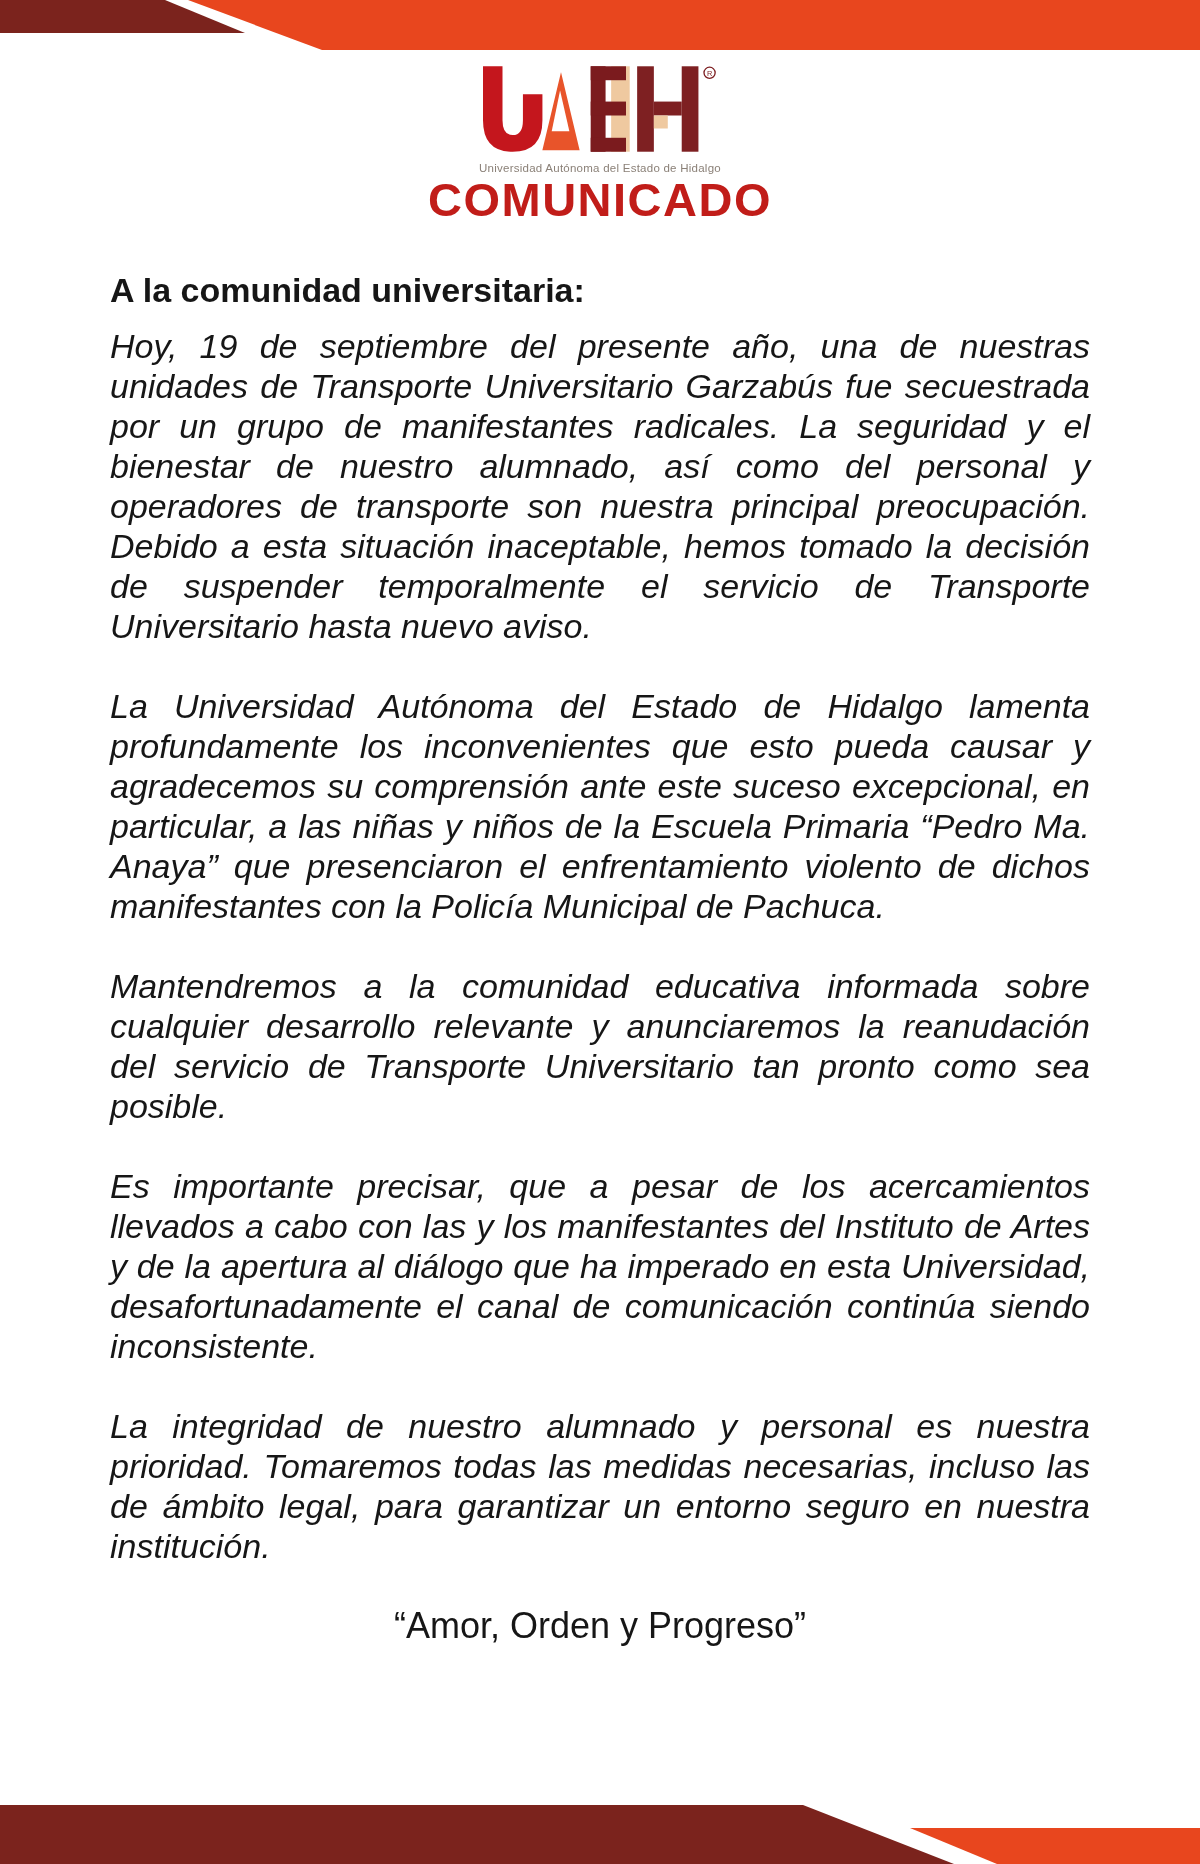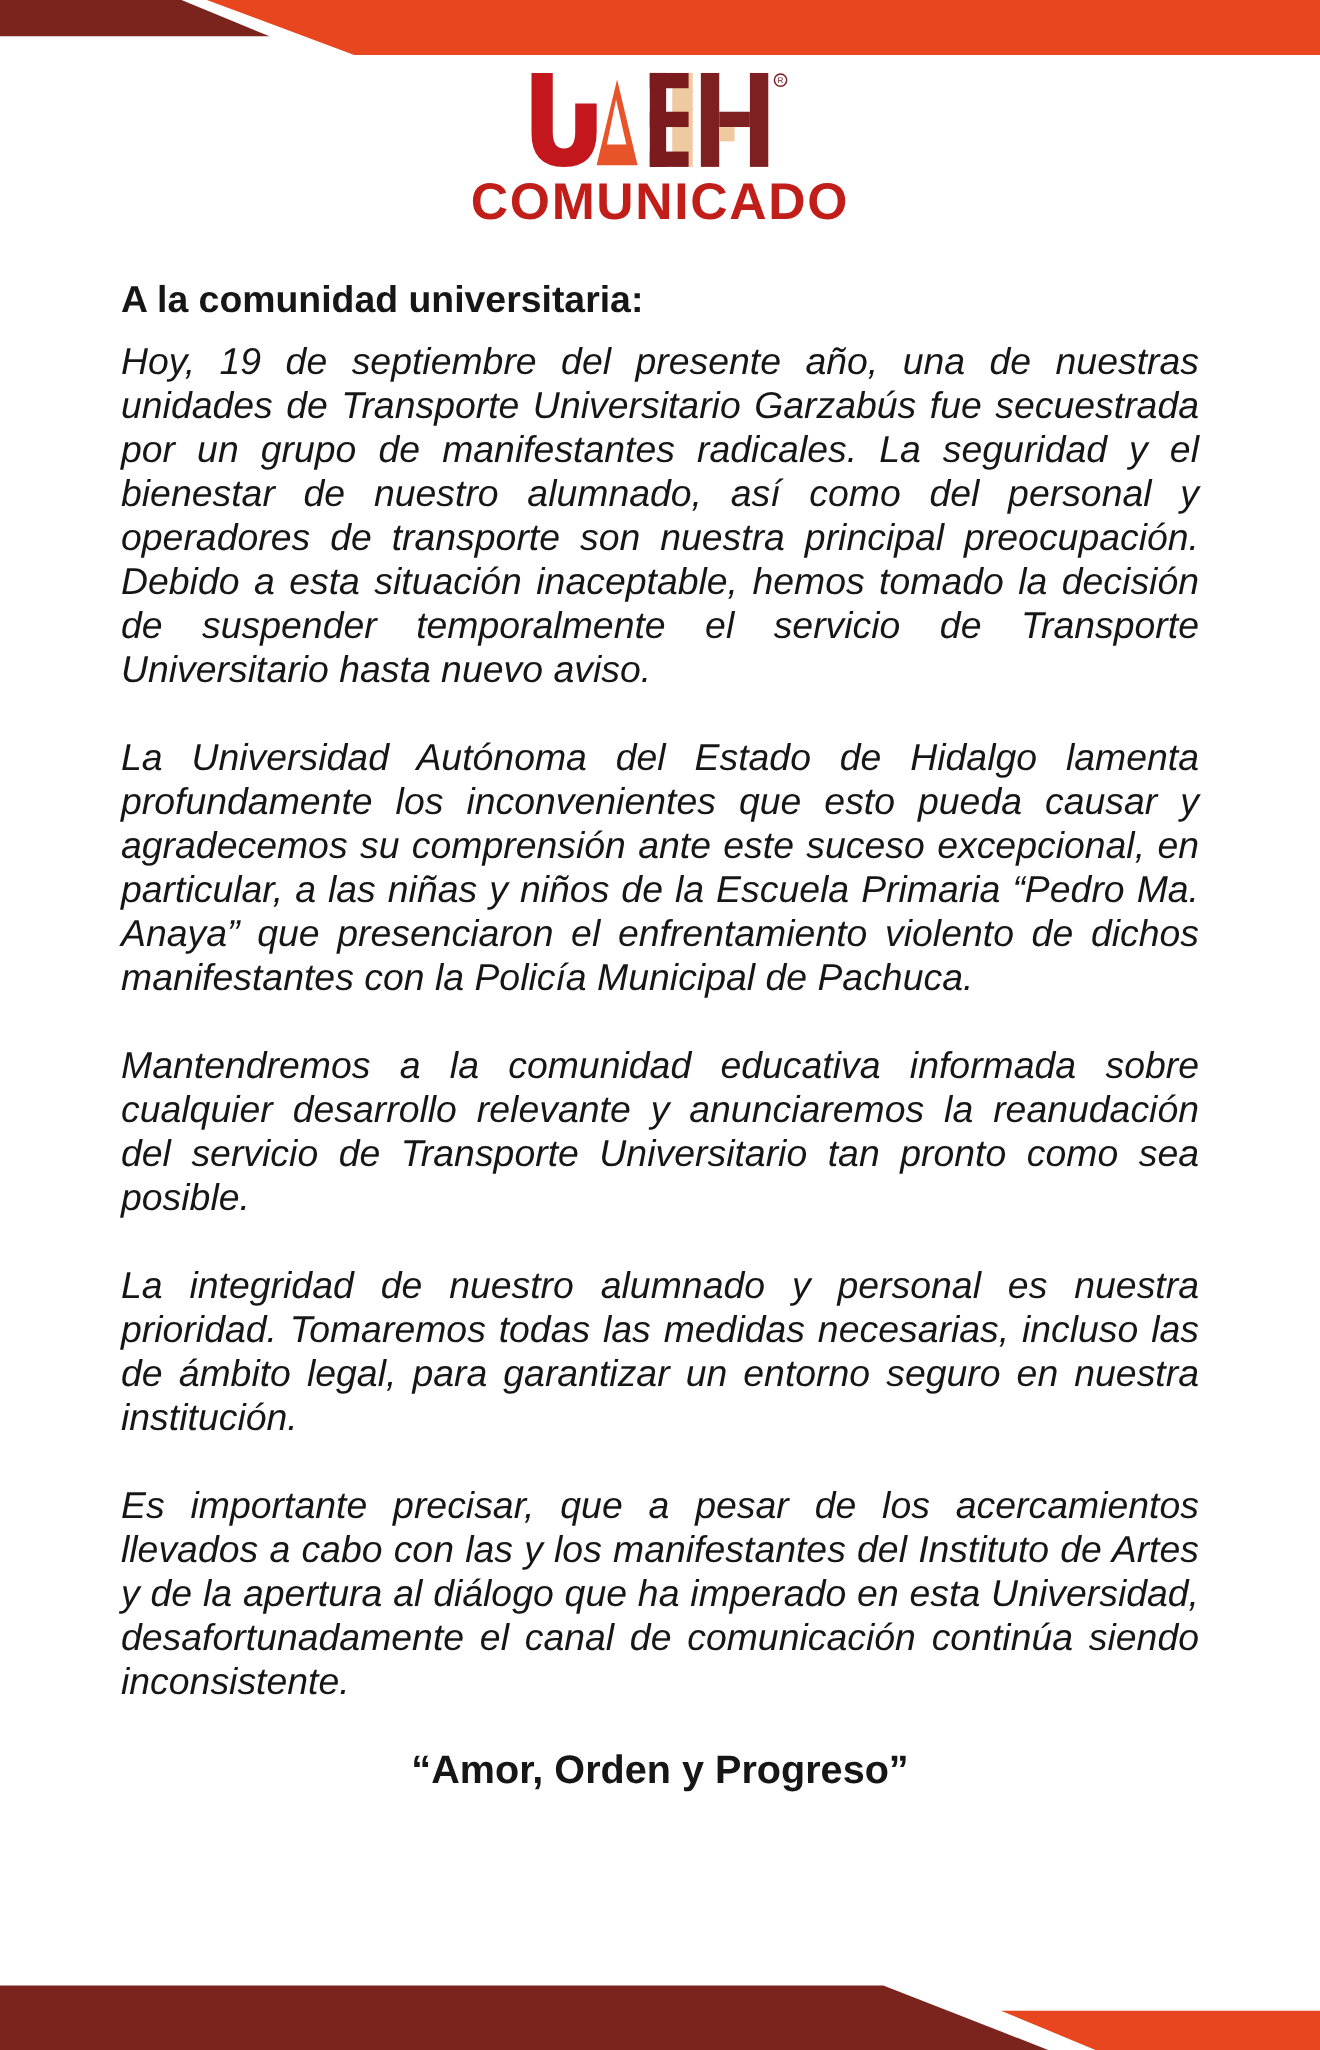--- a/index.html
+++ b/index.html
@@ -49,21 +49,21 @@
   }
   .salutation{
     font-weight:bold;
     margin:0 0 16px 0;
     text-align:left;
   }
   .content p.body-par{margin:0 0 40px 0;font-style:italic;}
   .motto{
     margin:8px 0 0 0;
     text-align:center;
-    font-weight:bold;
+    font-weight:normal;
     font-size:36px;
   }
   .dateline{
     margin:19px 0 0 0;
     text-align:center;
     font-weight:bold;
     font-size:37px;
   }
 </style>
 </head>
@@ -97,31 +97,32 @@
         <rect x="214" y="0" width="18" height="92" fill="#7e2022"></rect>
         <rect x="184" y="38" width="30" height="15" fill="#7e2022"></rect>
         <rect x="184" y="53" width="15" height="14" fill="#efc9a0"></rect>
       </g>
 
       <g>
         <circle cx="244" cy="7" r="6" fill="none" stroke="#7b1b1e" stroke-width="1.4"></circle>
         <text x="244" y="10" font-size="8" text-anchor="middle" fill="#7b1b1e" font-family="Liberation Sans, sans-serif">R</text>
       </g>
     </svg>
+    <div class="logo-tagline">Universidad Autónoma del Estado de Hidalgo</div>
   </div>
 
   <div class="doc-title">COMUNICADO</div>
 
   <div class="content">
     <p class="salutation">A la comunidad universitaria:</p>
     <p class="body-par">Hoy, 19 de septiembre del presente año, una de nuestras unidades de Transporte Universitario Garzabús fue secuestrada por un grupo de manifestantes radicales. La seguridad y el bienestar de nuestro alumnado, así como del personal y operadores de transporte son nuestra principal preocupación. Debido a esta situación inaceptable, hemos tomado la decisión de suspender temporalmente el servicio de Transporte Universitario hasta nuevo aviso.</p>
     <p class="body-par">La Universidad Autónoma del Estado de Hidalgo lamenta profundamente los inconvenientes que esto pueda causar y agradecemos su comprensión ante este suceso excepcional, en particular, a las niñas y niños de la Escuela Primaria “Pedro Ma. Anaya” que presenciaron el enfrentamiento violento de dichos manifestantes con la Policía Municipal de Pachuca.</p>
     <p class="body-par">Mantendremos a la comunidad educativa informada sobre cualquier desarrollo relevante y anunciaremos la reanudación del servicio de Transporte Universitario tan pronto como sea posible.</p>
+    <p class="body-par">Es importante precisar, que a pesar de los acercamientos llevados a cabo con las y los manifestantes del Instituto de Artes y de la apertura al diálogo que ha imperado en esta Universidad, desafortunadamente el canal de comunicación continúa siendo inconsistente.</p>
     <p class="body-par">La integridad de nuestro alumnado y personal es nuestra prioridad. Tomaremos todas las medidas necesarias, incluso las de ámbito legal, para garantizar un entorno seguro en nuestra institución.</p>
-    <p class="body-par">Es importante precisar, que a pesar de los acercamientos llevados a cabo con las y los manifestantes del Instituto de Artes y de la apertura al diálogo que ha imperado en esta Universidad, desafortunadamente el canal de comunicación continúa siendo inconsistente.</p>
     <p class="motto">“Amor, Orden y Progreso”</p>
   </div>
 
   <svg class="band band-bottom" height="60" viewBox="0 0 1200 60" aria-hidden="true">
     <polygon points="910,24 1200,24 1200,60 997,60" fill="#e8461e"></polygon>
     <polygon points="0,1 803,1 954,60 0,60" fill="#7b231d"></polygon>
   </svg>
 
 </div>
 

